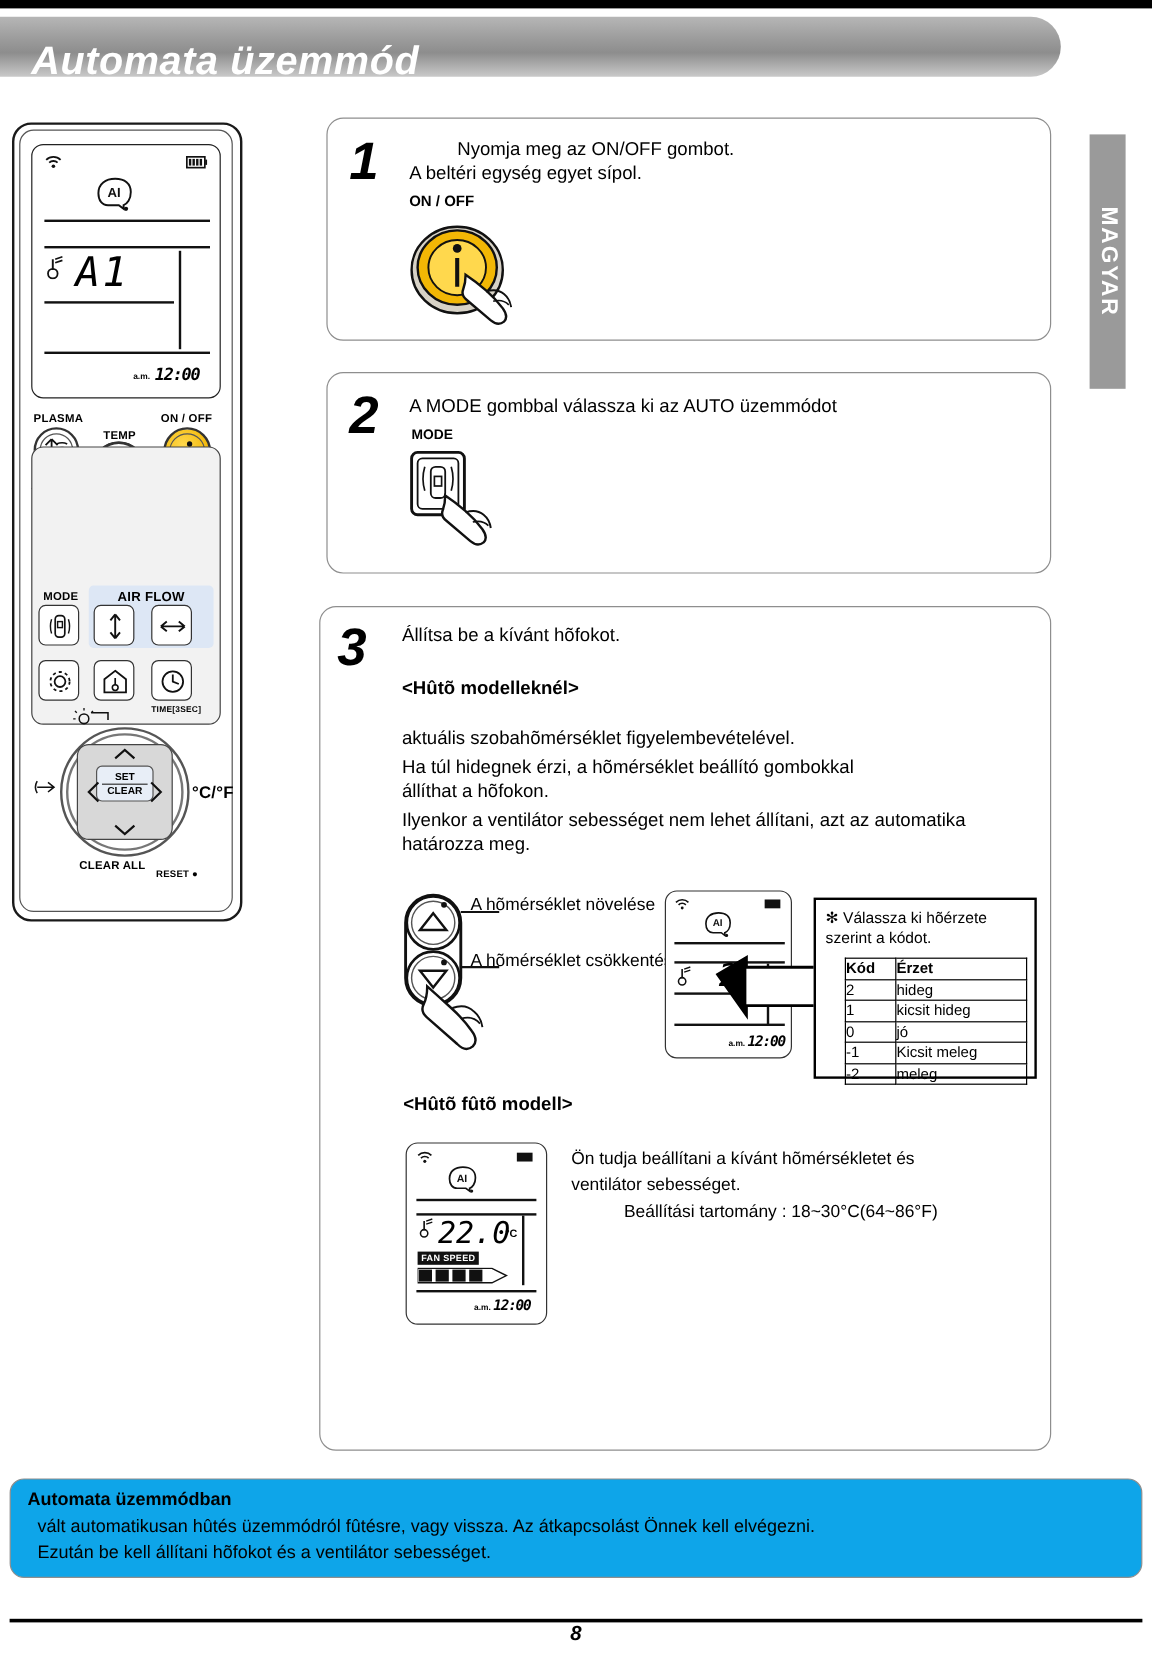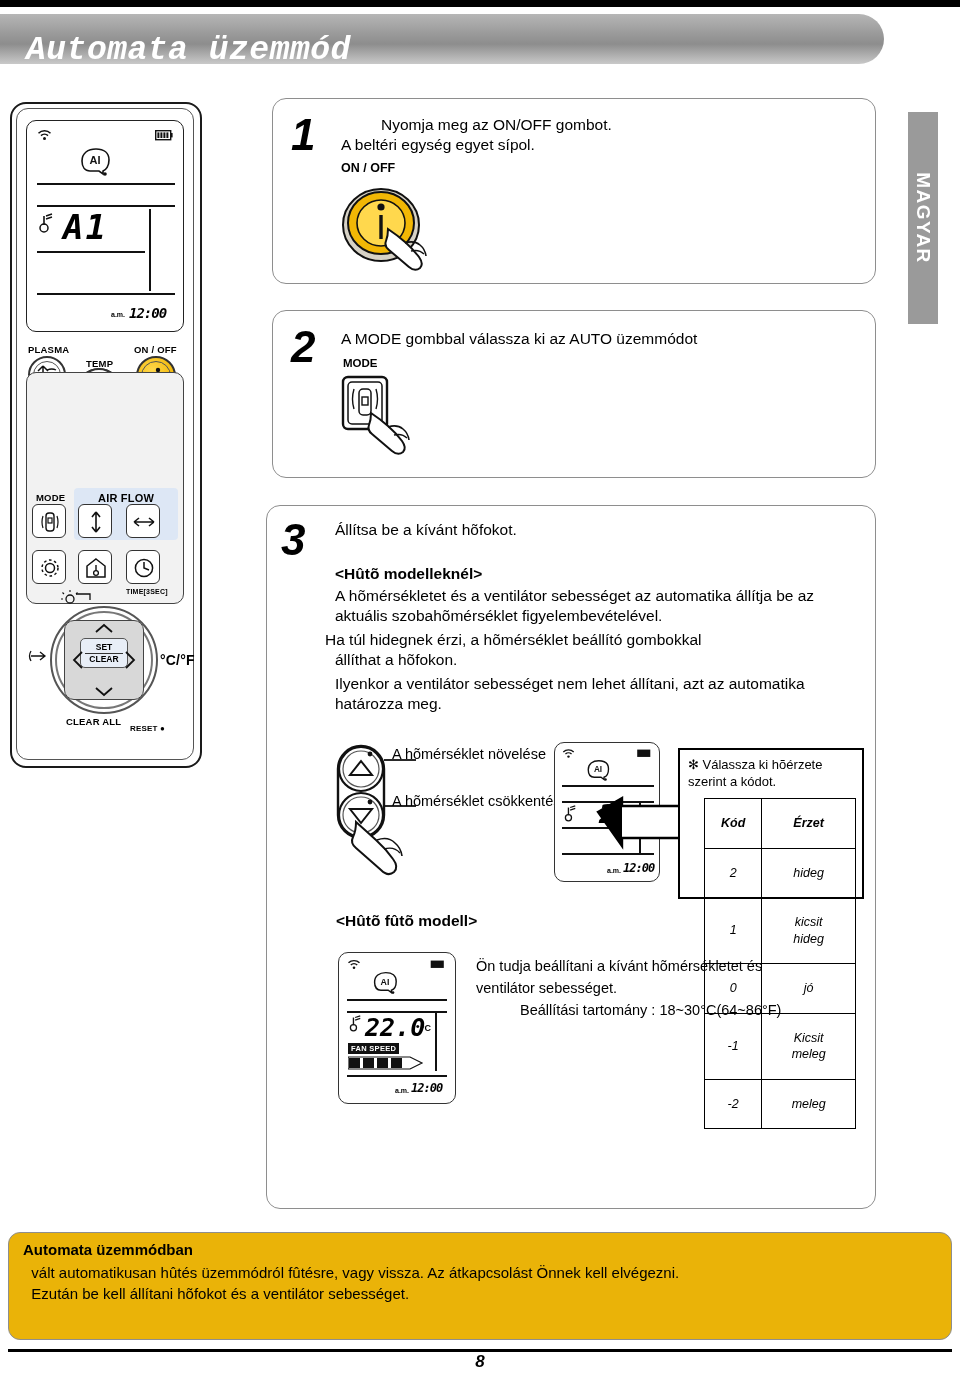--- a/index.html
+++ b/index.html
@@ -12,21 +12,20 @@
     overflow:hidden;
   }
   
   #top-rule { position:absolute; left:0; top:0; width:960px; height:7px; background:#000; }
 
   
   #title-pill {
     position:absolute; left:0; top:14px; width:884px; height:50px;
     border-radius:0 25px 25px 0;
     background:linear-gradient(to bottom,#b6b6b6 0%,#9b9b9b 38%,#8d8d8d 60%,#c9c9c9 100%);
-    font-family:Liberation Mono, monospace;
   }
   #title-text {
     position:absolute; left:26px; top:18px;
     font-size:33px; font-weight:bold; font-style:italic; color:#fff;
     letter-spacing:.5px; white-space:nowrap;
   }
 
   
   #magyar-tab {
     position:absolute; left:908px; top:112px; width:30px; height:212px;
@@ -63,21 +62,21 @@
     position:absolute; left:18px; top:20px; width:158px; height:212px;
     border:1.6px solid #222; border-radius:10px; background:#fff;
   }
   .lcd .wifi { position:absolute; left:10px; top:8px; }
   .lcd .batt { position:absolute; right:10px; top:9px; }
   .lcd .aihead { position:absolute; left:48px; top:26px; }
   .hline { position:absolute; background:#111; height:2px; }
   .vline { position:absolute; background:#111; width:2px; }
   .bigseg {
     position:absolute; font-family:"DejaVu Sans Mono", monospace;
-    font-weight:bold; font-style:italic; letter-spacing:2px;
+    font-weight:normal; font-style:italic; letter-spacing:2px;
   }
   .clockseg {
     position:absolute; font-family:"DejaVu Sans Mono", monospace;
     font-weight:bold; font-style:italic; font-size:14px; letter-spacing:-1px;
   }
   .ampm { position:absolute; font-size:7px; font-weight:bold; }
 
   .key-label { position:absolute; font-size:9.5px; font-weight:bold; letter-spacing:.2px; }
   .rbtn {
     position:absolute; border:2.2px solid #333; border-radius:50%;
@@ -120,33 +119,33 @@
   #codebox {
     position:absolute; left:678px; top:748px; width:186px; height:151px;
     border:2.2px solid #000; background:#fff;
   }
   #codenote { position:absolute; left:8px; top:6px; width:172px; font-size:13px; line-height:17px; }
   #codetable {
     position:absolute; left:24px; top:48px; width:152px;
     border-collapse:collapse; font-size:12.5px;
   }
   #codetable th, #codetable td {
-    border:1.3px solid #000; text-align:center; padding:16px;
-    height:16.5px; line-height:16.5px;font-style:italic;
+    border:1.3px solid #000; text-align:left; padding:0;
+    height:16.5px; line-height:16.5px;
   }
   #codetable th { font-weight:bold; }
   #codetable td.code { width:42px; }
 
   
   #callout { position:absolute; left:596px; top:790px; }
 
   
   #bottombox {
-    position:absolute; left:8px; top:1232px; width:944px; height:108px;
-    border:1.6px solid #8e8e8e; border-radius:12px; background:#eab308;
+    position:absolute; left:8px; top:1232px; width:944px; height:83px;
+    border:1.6px solid #8e8e8e; border-radius:12px; background:#0ea5e9;
   }
   #bottom-title { position:absolute; left:14px; top:8px; font-size:15px; font-weight:bold; }
   #bottom-body { position:absolute; left:14px; top:29px; width:910px; font-size:15px; line-height:21px; }
   #bottom-rule { position:absolute; left:8px; top:1349px; width:944px; height:3px; background:#000; }
   #pagenum {
     position:absolute; left:0; top:1352px; width:960px; text-align:center;
     font-size:17px; font-weight:bold; font-style:italic;
   }
   .lbl-sm { position:absolute; font-size:14.5px; }
   .lbl-bold { position:absolute; font-size:15.5px; font-weight:bold; }
@@ -357,23 +356,22 @@
     <path d="M53 56 q9 -3 15 2 q5 4 6 11" fill="none" stroke="#111" stroke-width="1.6"></path>
     <path d="M59 64 q8 -2 13 3" fill="none" stroke="#111" stroke-width="1.4"></path>
   </svg>
 </div>
 
 <div class="stepbox" style="left:266px; top:505px; width:610px; height:704px;">
   <div class="stepnum" style="left:14px; top:12px;">3</div>
   <div class="steptext" style="left:68px; top:14px;">Állítsa be a kívánt hõfokot.</div>
 
   <div class="steptext" style="left:68px; top:58px; font-weight:bold;">&lt;Hûtõ modelleknél&gt;</div>
-  <div class="steptext" style="left:68px; top:80px;">A hõmérsékletet és a ventilátor sebességet az automatika állítja be az</div>
   <div class="steptext" style="left:68px; top:100px;text-align:right;">aktuális szobahõmérséklet figyelembevételével.</div>
-  <div class="steptext" style="left:58px; top:124px;">Ha túl hidegnek érzi, a hõmérséklet beállító gombokkal</div>
+  <div class="steptext" style="left:68px; top:124px;">Ha túl hidegnek érzi, a hõmérséklet beállító gombokkal</div>
   <div class="steptext" style="left:68px; top:144px;">állíthat a hõfokon.</div>
   <div class="steptext" style="left:68px; top:168px;">Ilyenkor a ventilátor sebességet nem lehet állítani, azt az automatika</div>
   <div class="steptext" style="left:68px; top:188px;">határozza meg.</div>
 </div>
 
 <svg style="position:absolute; left:332px; top:742px;" width="120" height="170" viewBox="0 0 120 170">
   <rect x="6" y="4" width="46" height="92" rx="23" fill="#fff" stroke="#111" stroke-width="2.4"></rect>
   <ellipse cx="29" cy="27" rx="22" ry="22" fill="#fff" stroke="#111" stroke-width="2.2"></ellipse>
   <ellipse cx="29" cy="27" rx="18" ry="18" fill="#fff" stroke="#555" stroke-width="1.2"></ellipse>
   <path d="M29 19 L40 33 L18 33 Z" fill="none" stroke="#111" stroke-width="2"></path>

